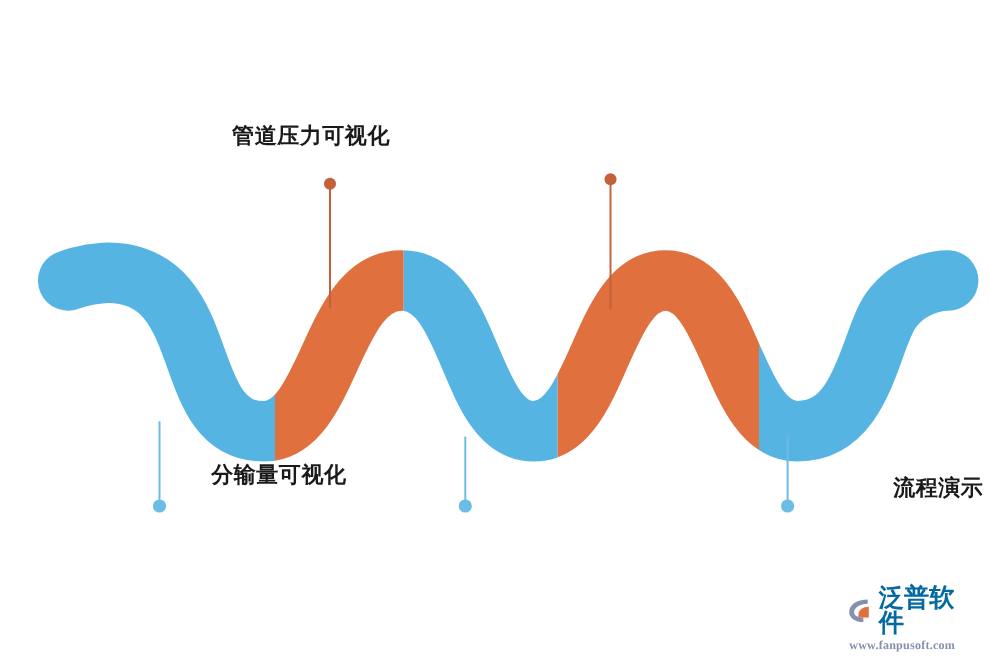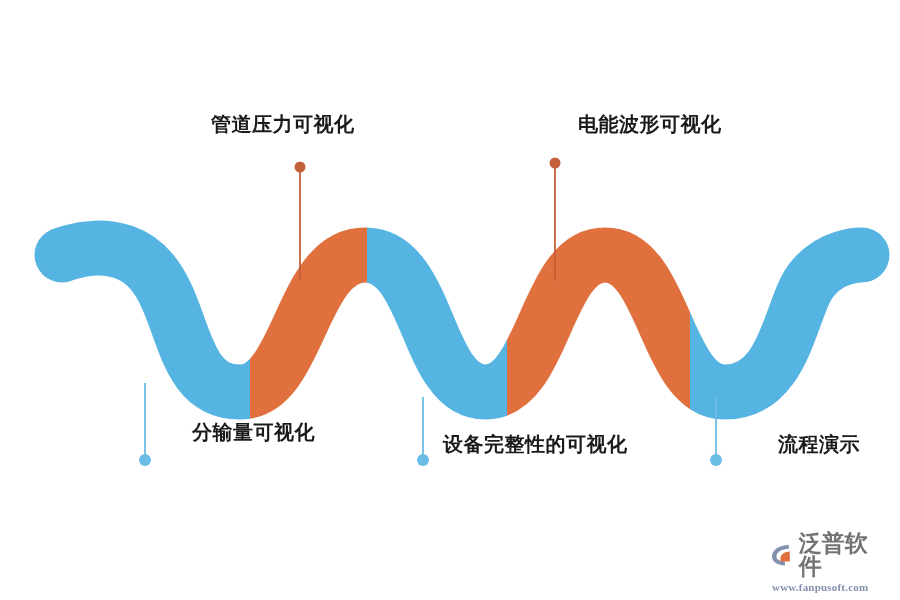--- a/index.html
+++ b/index.html
@@ -33,42 +33,42 @@
     font-weight: bold;
     color: #1a1a1a;
     white-space: nowrap;
     letter-spacing: 0.5px;
     line-height: 1;
   }
   .label-top-1 { left: 211px; top: 114px; }
   .label-top-2 { left: 578px; top: 114px; }
   .label-bot-1 { left: 192px; top: 422px; }
   .label-bot-2 { left: 443px; top: 434px; }
-  .label-bot-3 { left: 778px; top: 434px; }
+  .label-bot-3 { left: 812px; top: 434px; }
 
   #watermark {
     position: absolute;
     left: 770px;
     top: 532px;
     width: 120px;
     height: 56px;
     display: flex;
     flex-direction: column;
     align-items: flex-start;
     justify-content: flex-start;
   }
   .wm-row {
     display: flex;
     align-items: center;
     gap: 3px;
   }
   .wm-text {
     font-size: 23px;
     font-weight: bold;
-    color: #737373;
+    color: #0369a1;
     letter-spacing: 0px;
     line-height: 1;
   }
   .wm-url {
     font-family: "Liberation Serif", "DejaVu Serif", serif;
     font-size: 11px;
     font-weight: bold;
     color: #8491ad;
     letter-spacing: 0.2px;
     margin-top: 3px;
@@ -135,24 +135,22 @@
       <line x1="423" y1="397" x2="423" y2="460" stroke="#6bbde5" stroke-width="1.8"></line>
       <circle cx="423" cy="460" r="6" fill="#6bbde5"></circle>
     </g>
     <g>
       <line x1="716" y1="397" x2="716" y2="460" stroke="#6bbde5" stroke-width="1.8"></line>
       <circle cx="716" cy="460" r="6" fill="#6bbde5"></circle>
     </g>
   </svg>
 
   <div class="label label-top-1">管道压力可视化</div>
-  <div class="label label-top-2">电能波形可视化</div>
 
   <div class="label label-bot-1">分输量可视化</div>
-  <div class="label label-bot-2">设备完整性的可视化</div>
   <div class="label label-bot-3">流程演示</div>
 
   <div id="watermark">
     <div class="wm-row">
       <svg width="26" height="26" viewBox="0 0 26 26">
         <path d="M 19 3 C 9 3, 2 8, 2 14.5 C 2 20, 8 23.5, 15 23.5 L 15 19.5
                  C 10 19.5, 6.5 17.5, 6.5 14.5 C 6.5 10.5, 12 6.8, 19 6.8 Z" fill="#8491ad"></path>
         <path d="M 20 9.5 C 14.5 9.5, 10.5 12.5, 10.5 16.8 L 10.5 19.5 L 20 19.5 Z" fill="#e0713f"></path>
       </svg>
       <span class="wm-text">泛普软件</span>

